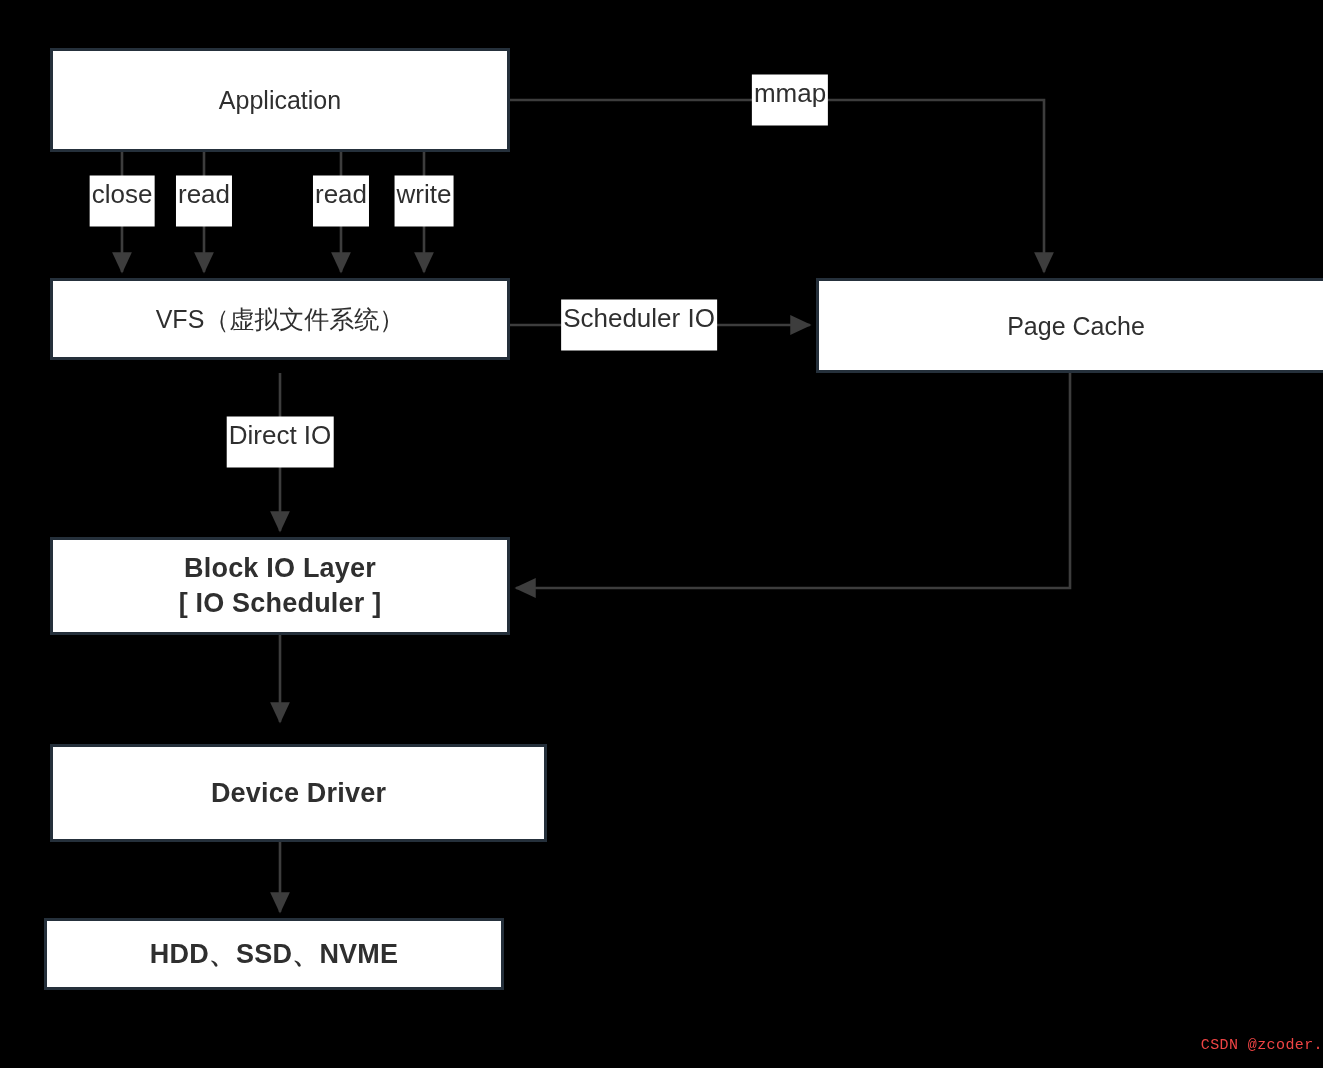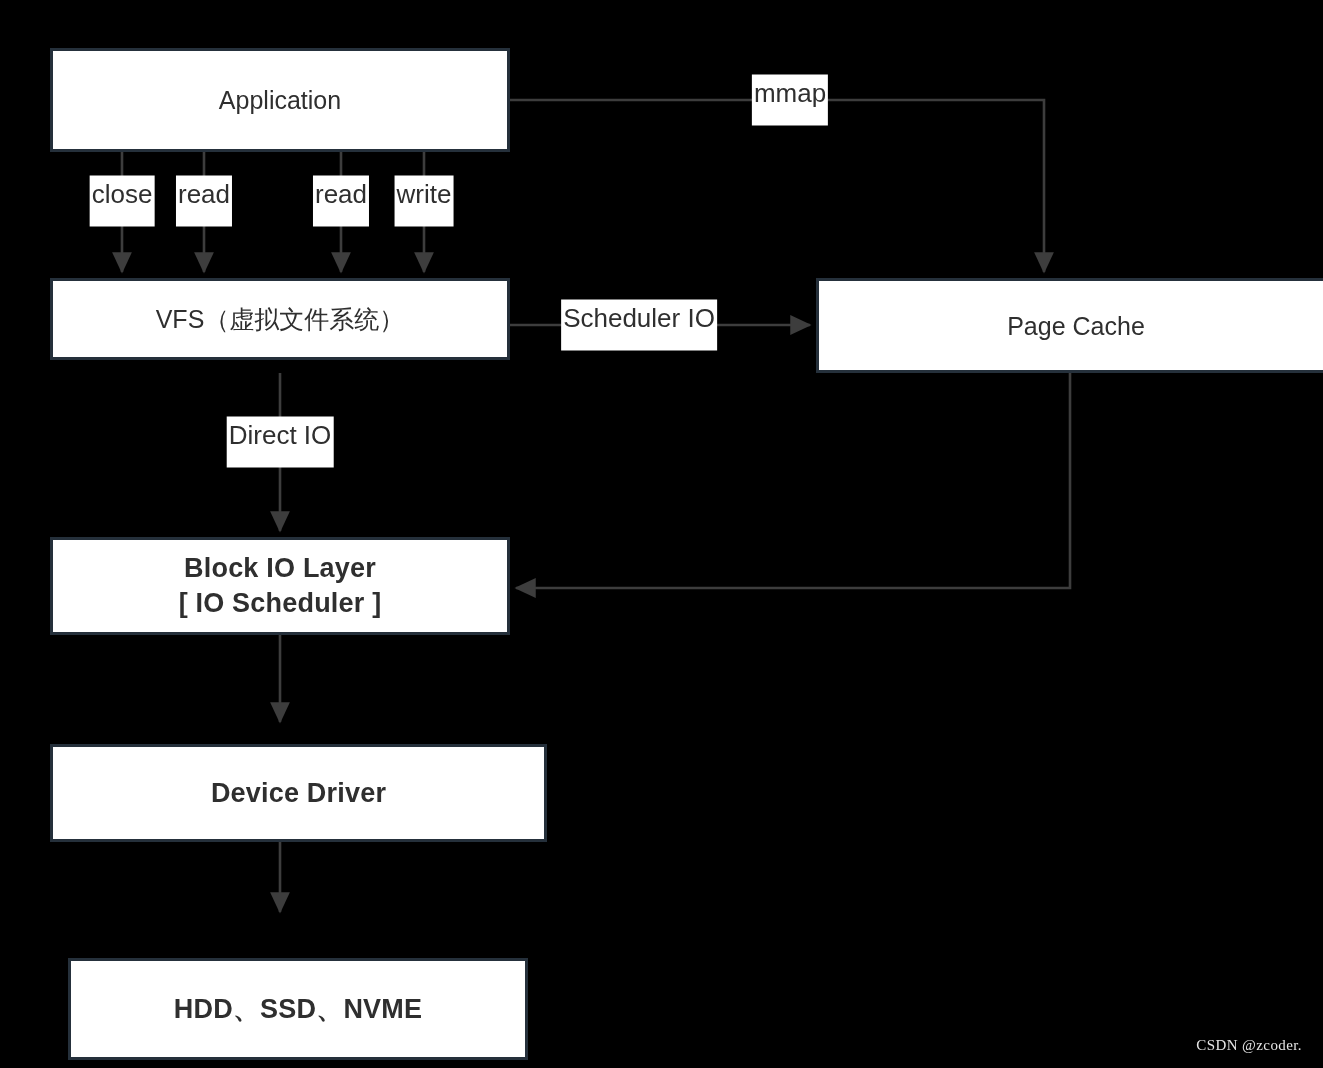--- a/index.html
+++ b/index.html
@@ -51,21 +51,21 @@
     font-weight: 700;
     letter-spacing: 0.2px;
   }
 
   
   #node-application { left: 50px;  top: 48px;  width: 460px; height: 104px; }
   #node-vfs         { left: 50px;  top: 278px; width: 460px; height: 82px;  }
   #node-pagecache   { left: 816px; top: 278px; width: 520px; height: 95px;  }
   #node-blockio     { left: 50px;  top: 537px; width: 460px; height: 98px;  }
   #node-devicedriver{ left: 50px;  top: 744px; width: 497px; height: 98px;  }
-  #node-storage     { left: 68px;  top: 918px; width: 460px; height: 102px; margin-top: 40px;  }
+  #node-storage     { left: 44px;  top: 918px; width: 460px; height: 72px;  }
 
   
   .edge-label {
     position: absolute;
     background: #ffffff;
     color: #2f2f2f;
     font-size: 26px;
     line-height: 1.0;
     padding: 5px 2px 20px 2px;
     white-space: nowrap;
@@ -77,27 +77,27 @@
   #lbl-read       { left: 204px;  top: 201px; }
   #lbl-write      { left: 341px;  top: 201px; }
   #lbl-close      { left: 424px;  top: 201px; }
   #lbl-mmap       { left: 790px;  top: 100px; }
   #lbl-bufferedio { left: 639px;  top: 325px; }
   #lbl-directio   { left: 280px;  top: 442px; }
 
   
   #watermark {
     position: absolute;
-    right: 21px;
+    right: 0;
     bottom: 14px;
-    color: #e5e5e5;
+    color: #ef4444;
     font-size: 15px;
     letter-spacing: 0.4px;
     z-index: 5;
-    font-family: Liberation Serif, serif;
+    font-family: Liberation Mono, monospace;
   }
 </style>
 </head>
 <body>
 
 <svg id="canvas" viewBox="0 0 1323 1068" xmlns="http://www.w3.org/2000/svg">
   <defs>
     <marker id="arrowhead" markerWidth="9" markerHeight="9" refX="7.6" refY="4.2" orient="auto" markerUnits="strokeWidth">
       <path d="M 0 0.4 L 8.2 4.2 L 0 8 z" fill="#3d3d3d"></path>
     </marker>

